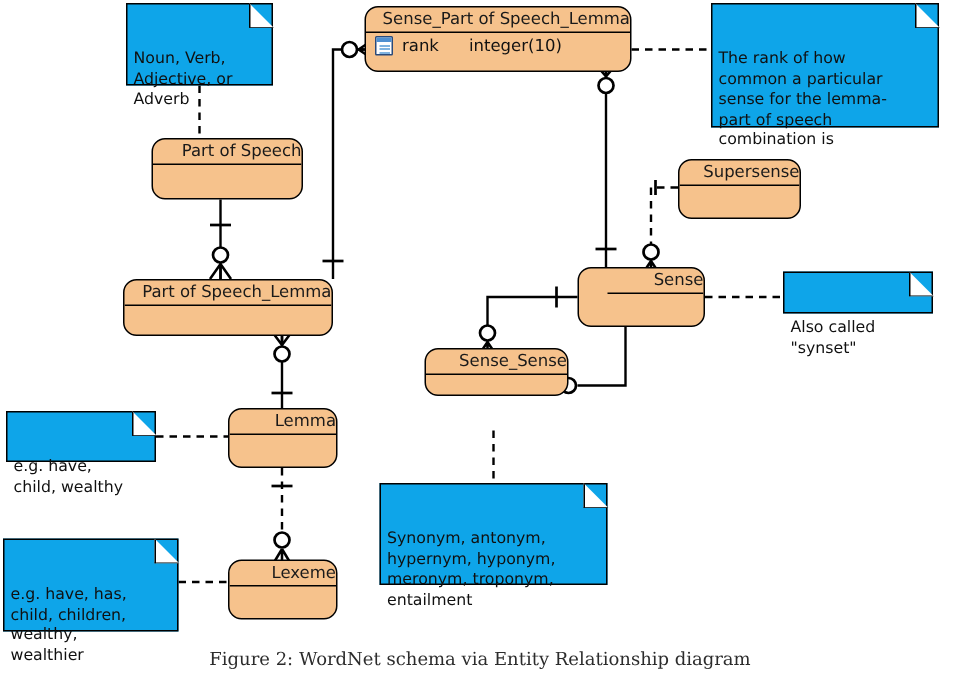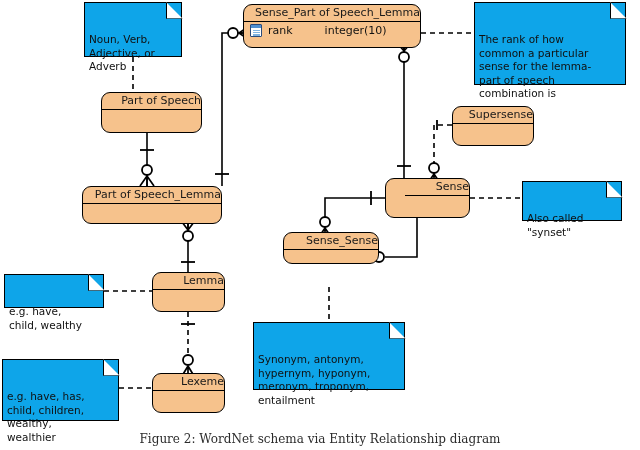--- a/index.html
+++ b/index.html
@@ -105,21 +105,21 @@
     content: "";
     position: absolute;
     left: 1.5px; right: 1.5px; top: 5px;
     height: 5.5px;
     background:
       linear-gradient(to bottom,
         #7fb3e0 0 1.2px, transparent 1.2px 2.2px,
         #7fb3e0 2.2px 3.4px, transparent 3.4px 4.4px,
         #7fb3e0 4.4px 5.5px);
   }
-  .attr-name { margin-right: 32px; }
+  .attr-name { margin-right: 20px; }
   
   .note {
     position: absolute;
     background: #0ea5e9;
     border: 1.5px solid #000000;
     box-sizing: border-box;
     font-size: 10.5px;
     line-height: 13.5px;
     color: #101010;
     padding: 3px 5px 2px 4px;
@@ -232,21 +232,21 @@
 
   <div class="note" style="left:474px; top:2px; width:152px; height:83px;">
     <span class="fold"></span>
     <span class="note-text">The rank of how
 common a particular
 sense for the lemma-
 part of speech
 combination is</span>
   </div>
 
-  <div class="note" style="left:522px; top:181px; width:100px; height:40px;">
+  <div class="note" style="left:522px; top:181px; width:100px; height:28px;">
     <span class="fold"></span>
     <span class="note-text">Also called
 "synset"</span>
   </div>
 
   <div class="note" style="left:253px; top:322px; width:152px; height:68px;">
     <span class="fold"></span>
     <span class="note-text">Synonym, antonym,
 hypernym, hyponym,
 meronym, troponym,

